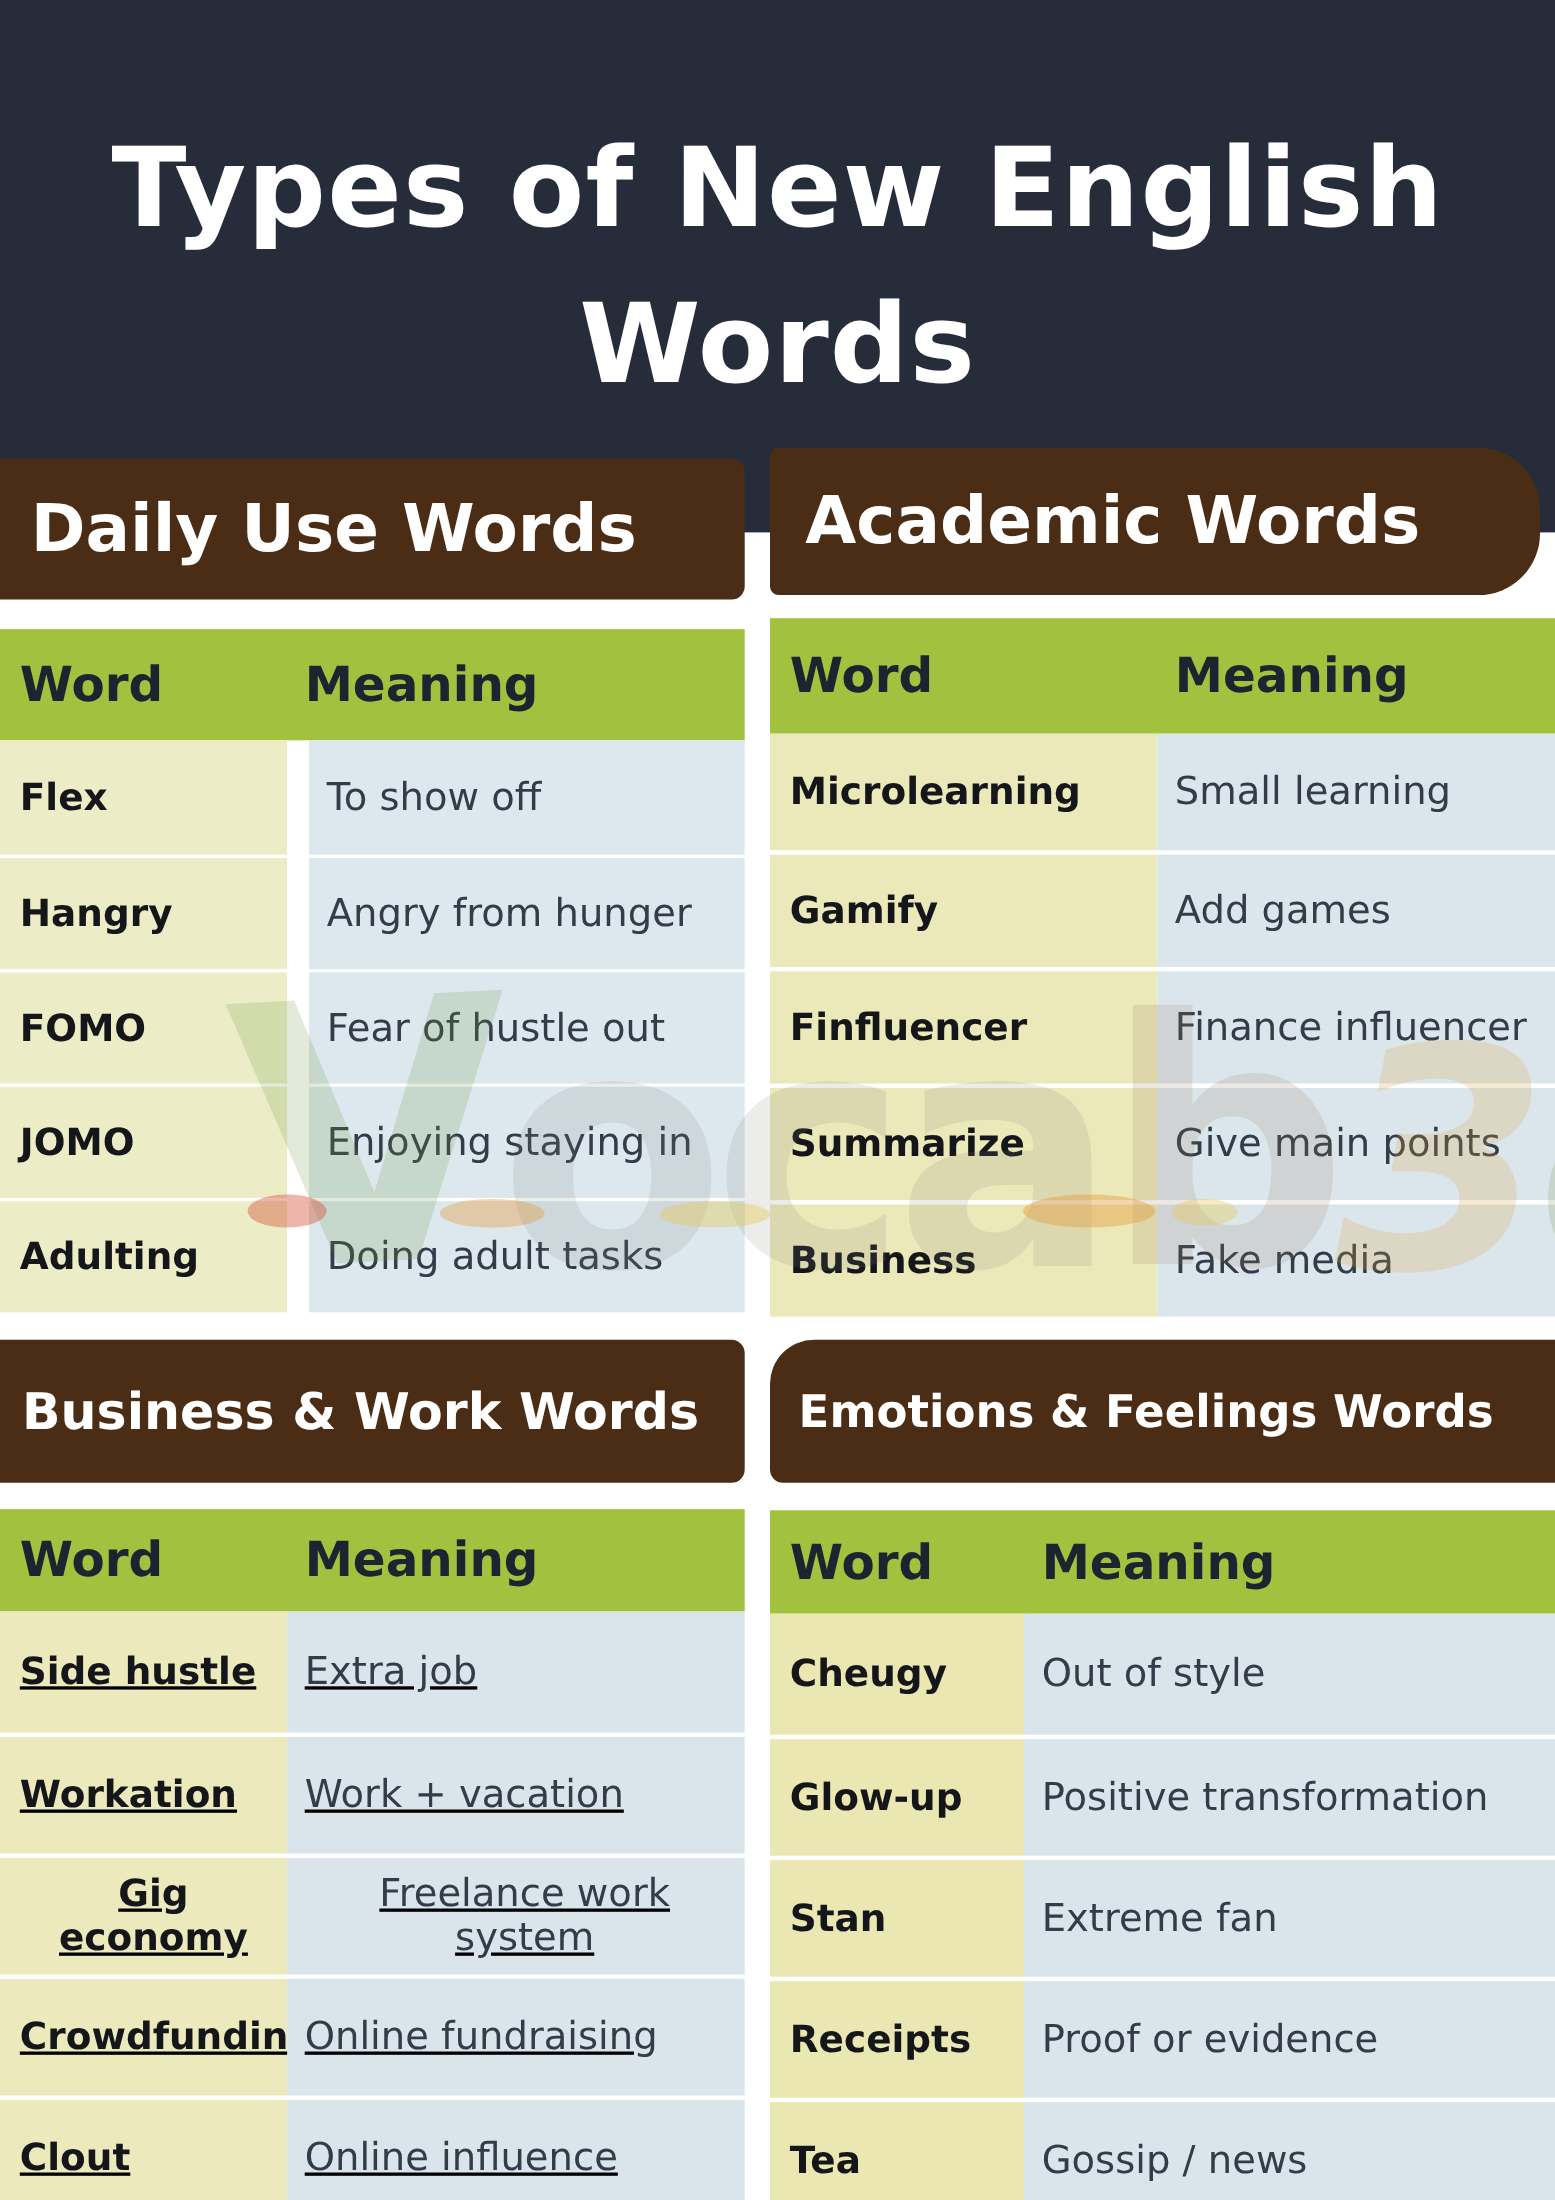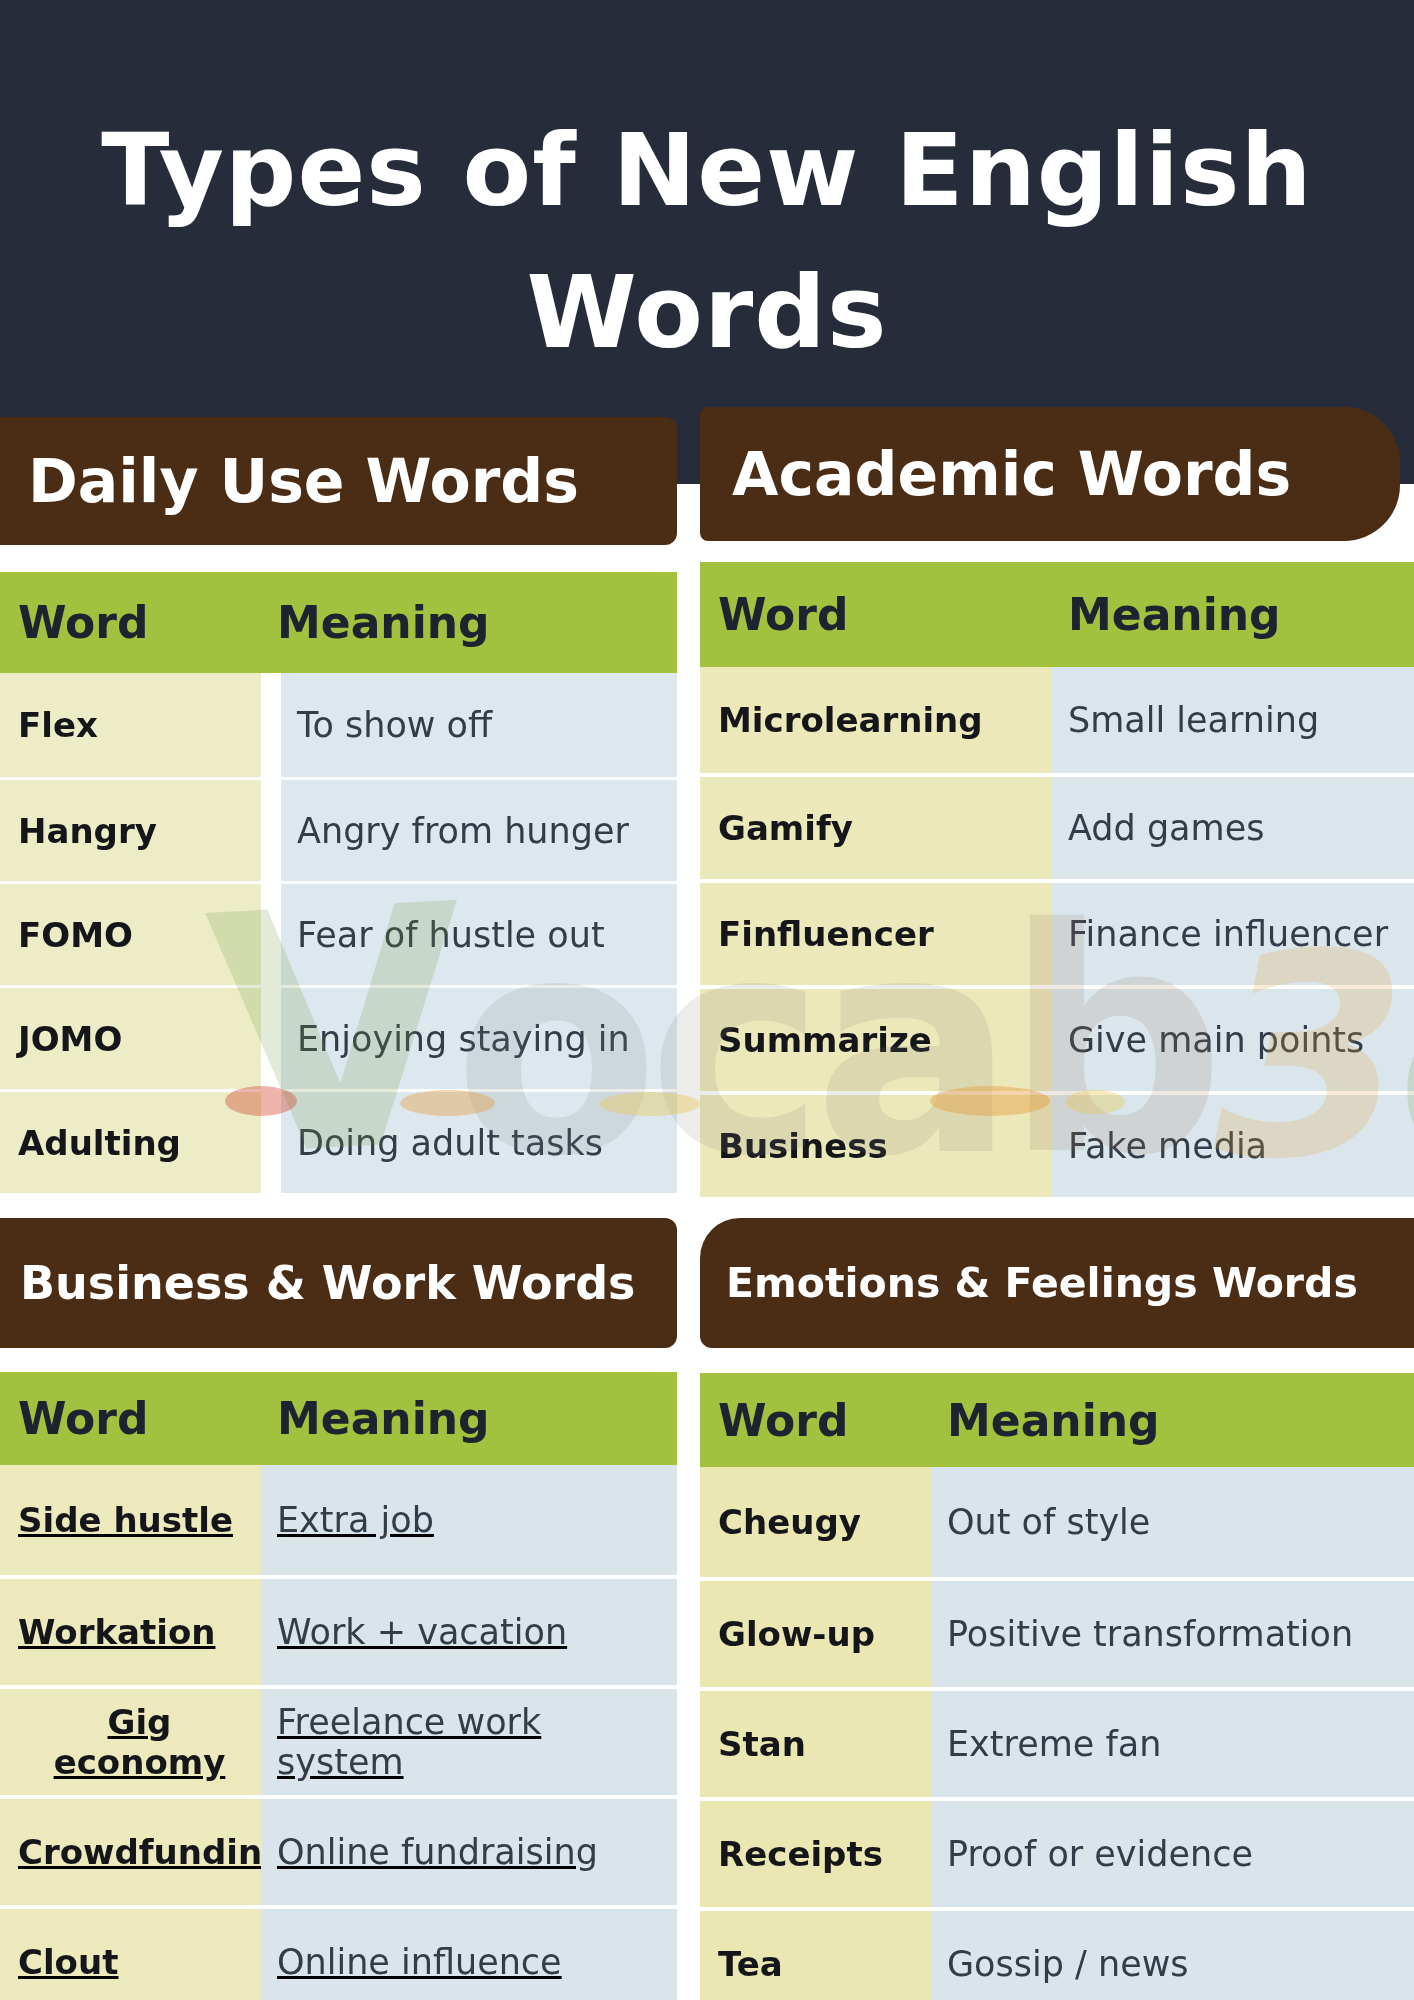--- a/index.html
+++ b/index.html
@@ -89,20 +89,21 @@
     flex:0 0 auto;
     text-align:center;
   }
   .cm {
     flex:1;
     display:flex; align-items:center;
     padding-left:16px;
     font-size:35px;
     font-weight:normal;
     color:#333c48;
+    text-align:center;
   }
 
   #sec-daily    .cw { width:261px; background:#ecedc6; }
   #sec-academic .cw { width:352px; background:#ebe8ba; }
   #sec-business .cw { width:261px; background:#ece9bc; }
   #sec-emotions .cw { width:231px; background:#ebe7b2; }
 
   #sec-daily    .cm { background:#dce8ee; }
   #sec-academic .cm { background:#dbe6ec; }
   #sec-business .cm { background:#d9e5eb; }

